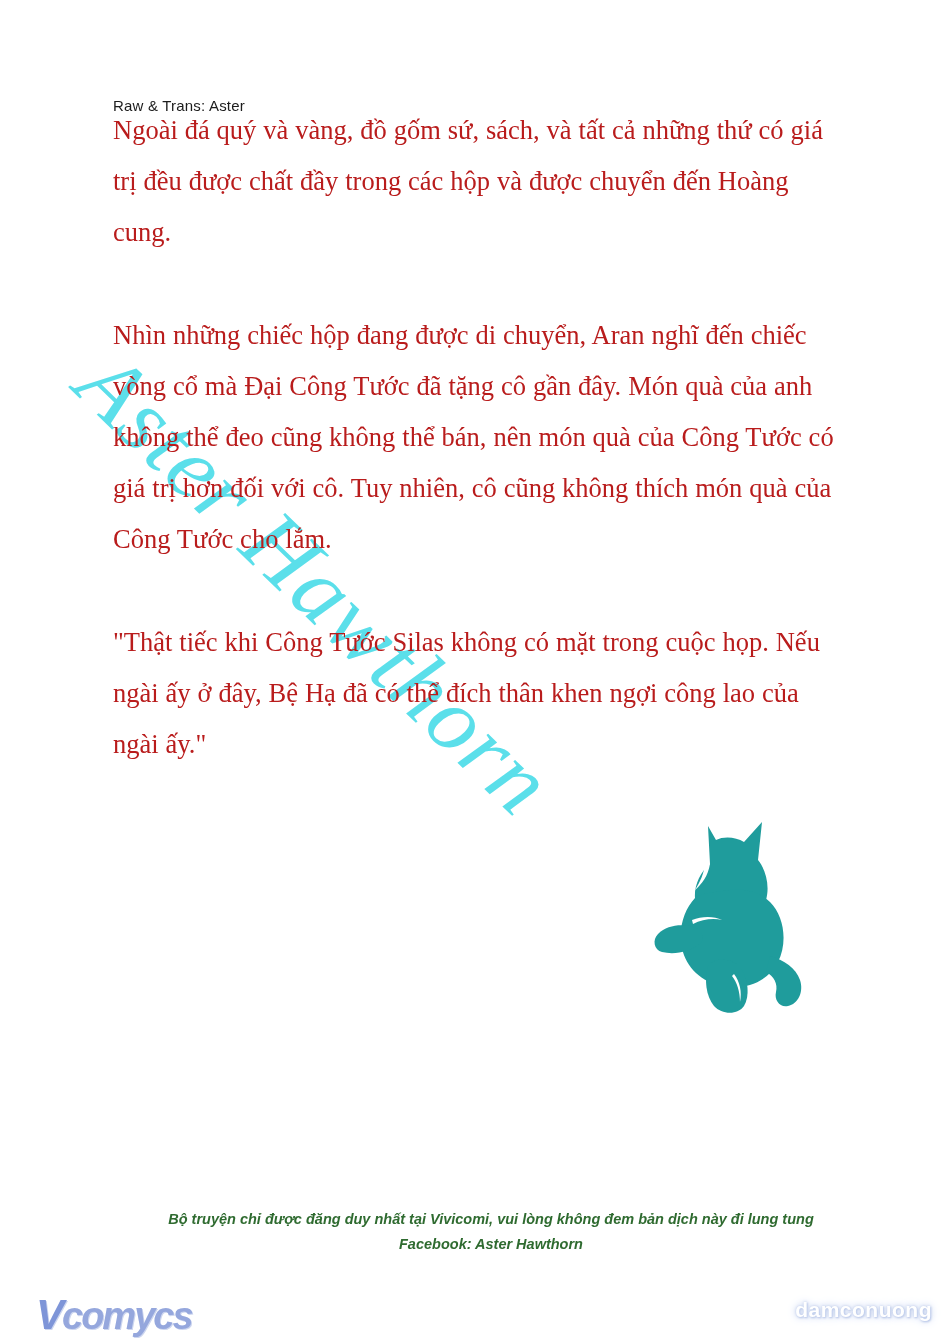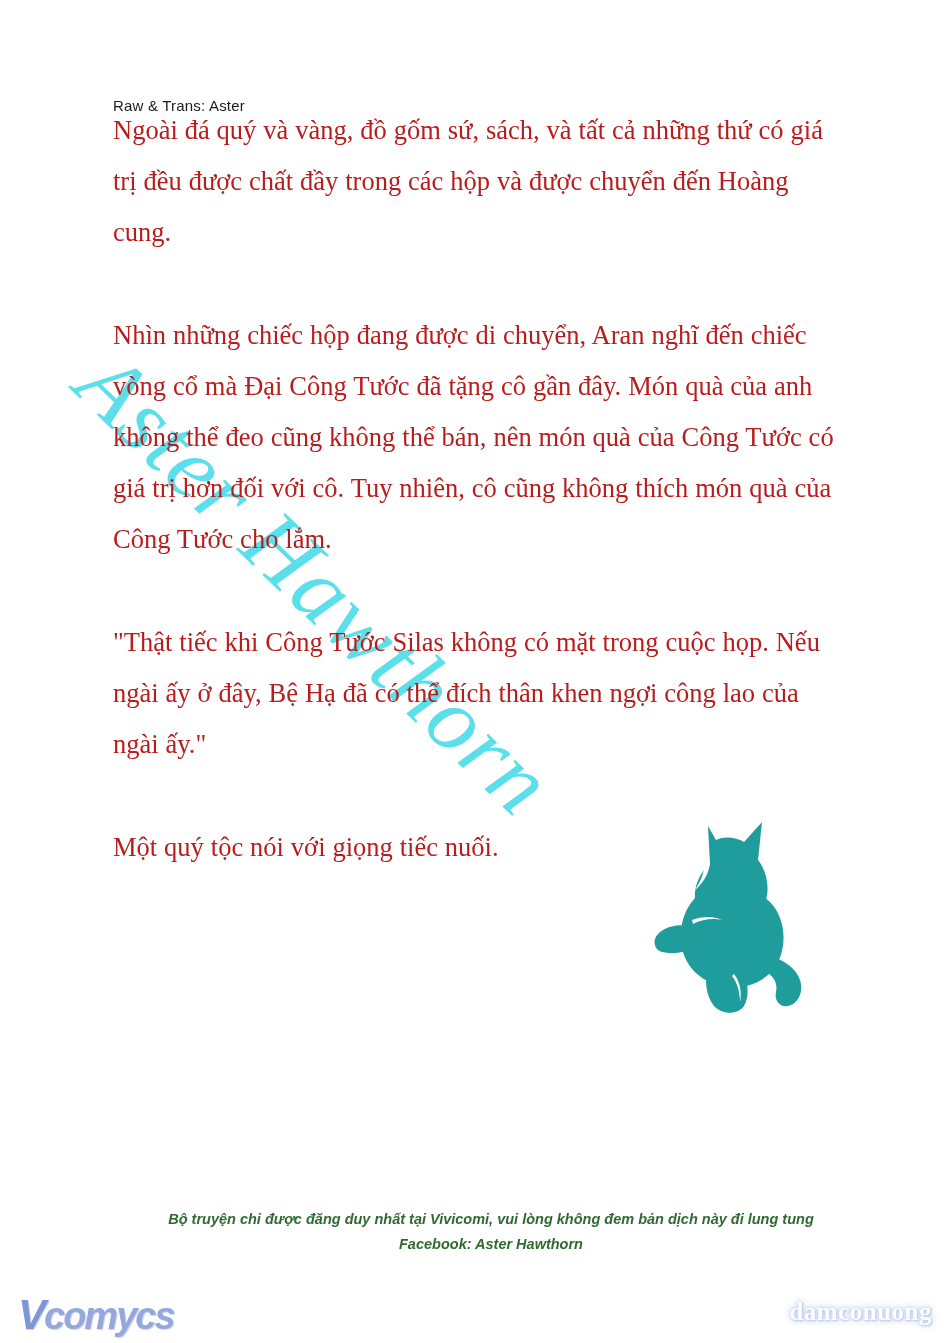--- a/index.html
+++ b/index.html
@@ -123,32 +123,33 @@
   }
   .site-logo .logo-text {
     font-family: "Liberation Sans", "DejaVu Sans", sans-serif;
     font-size: 38px;
     font-weight: bold;
     font-style: italic;
     letter-spacing: -2px;
     color: #95a7dd;
     line-height: 42px;
     text-shadow: 1px 1px 0 #cdd6ef;
+    margin-left: 18px;
   }
   .site-logo .logo-text .v-mark {
     color: #7e95d8;
     font-size: 42px;
   }
 
   .uploader-watermark {
     position: absolute;
     right: 18px;
     top: 1298px;
-    font-family: Liberation Serif, serif;
-    font-size: 25px;
+    font-family: Liberation Sans, sans-serif;
+    font-size: 21px;
     font-weight: bold;
     letter-spacing: 0.5px;
     color: #ffffff;
     text-shadow:
         0 0 3px #b9c8ea,
         0 0 7px #cdd8f0,
         0 0 13px #dde5f6,
         1px 1px 2px #aebde4;
     z-index: 6;
     margin-left: 8px;
@@ -160,21 +161,20 @@
 <div class="page">
 
   <div class="chapter-header">Raw &amp; Trans: Aster</div>
 
   <div class="watermark-diag">Aster Hawthorn</div>
 
   <div class="content">
     <p class="para">Ngoài đá quý và vàng, đồ gốm sứ, sách, và tất cả những thứ có giá trị đều được chất đầy trong các hộp và được chuyển đến Hoàng cung.</p>
     <p class="para">Nhìn những chiếc hộp đang được di chuyển, Aran nghĩ đến chiếc vòng cổ mà Đại Công Tước đã tặng cô gần đây. Món quà của anh không thể đeo cũng không thể bán, nên món quà của Công Tước có giá trị hơn đối với cô. Tuy nhiên, cô cũng không thích món quà của Công Tước cho lắm.</p>
     <p class="para">"Thật tiếc khi Công Tước Silas không có mặt trong cuộc họp. Nếu ngài ấy ở đây, Bệ Hạ đã có thể đích thân khen ngợi công lao của ngài ấy."</p>
-    <p class="para">Một quý tộc nói với giọng tiếc nuối.</p>
   </div>
 
   <div class="cat-mascot">
     <svg viewBox="0 0 164 200" xmlns="http://www.w3.org/2000/svg" aria-hidden="true">
       <g fill="#1f9c9c">
 
         <path d="M60 10 L62 48 C52 56 46 70 47 82 L118 84 C122 70 118 54 110 44 L114 6 L96 26
                  C88 21 76 20 68 24 Z"></path>
 
         <path d="M47 82 C36 94 30 112 34 132 C38 152 54 166 74 170

